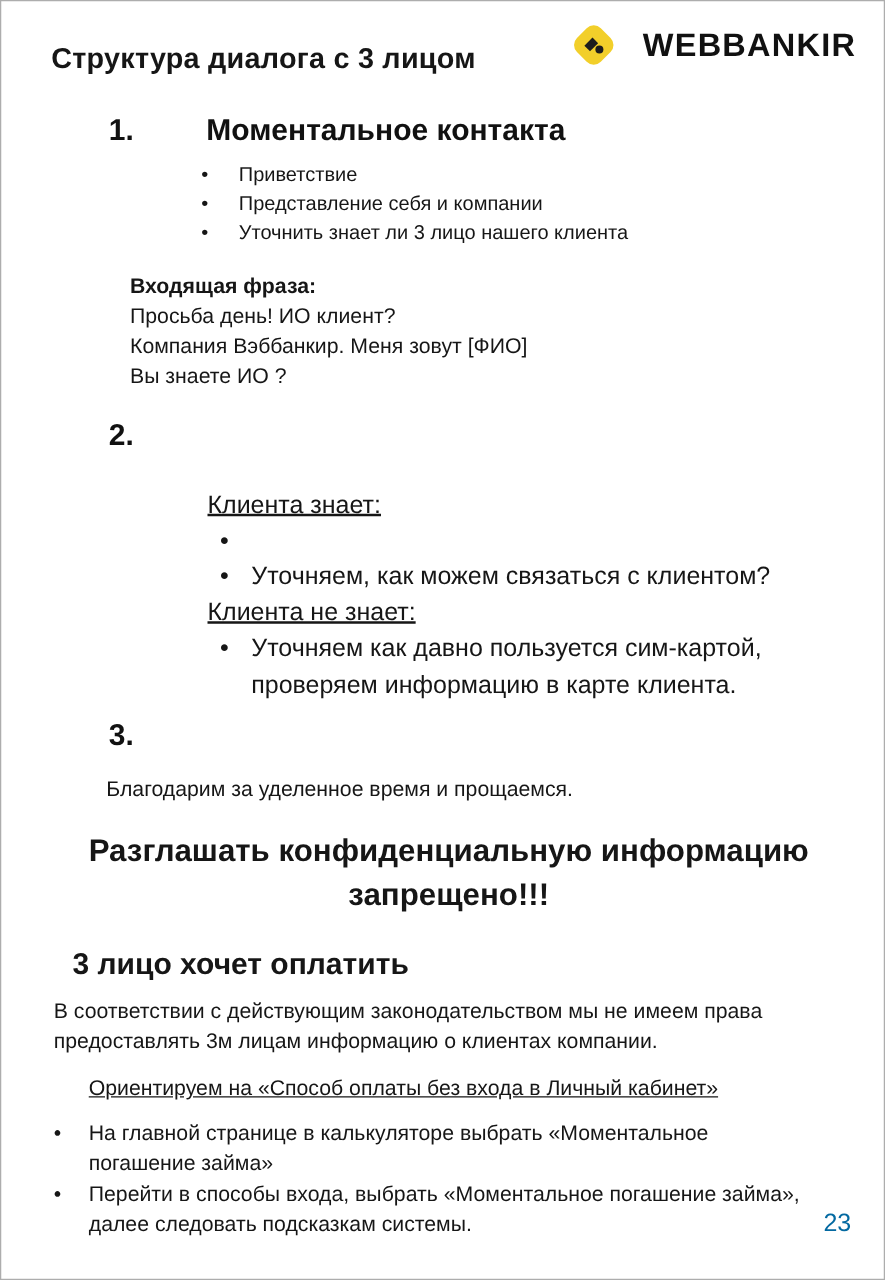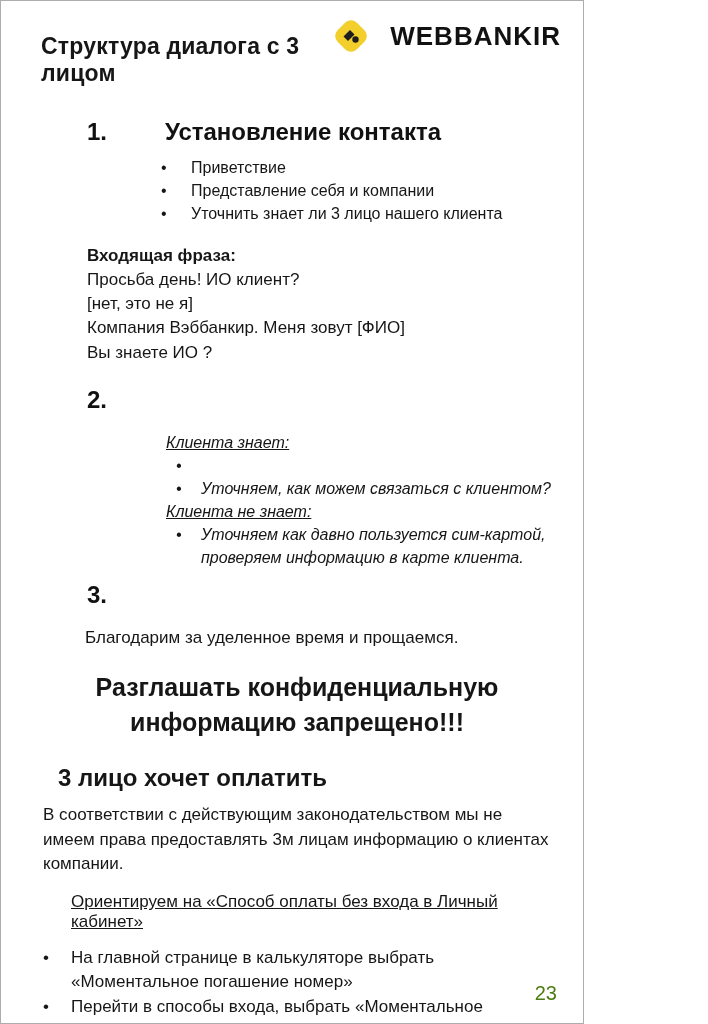--- a/index.html
+++ b/index.html
@@ -4,21 +4,21 @@
 <style>
   html, body { margin: 0; padding: 0; }
   body {
     width: 708px; height: 1024px;
     background: #ffffff;
     font-family: "Liberation Sans", "DejaVu Sans", sans-serif;
     color: #161616;
   }
   .page {
     position: relative;
-    width: 584px; height: 1024px;
+    width: 708px; height: 1024px;
     box-sizing: border-box;
     border: 1px solid #adadad;
     padding: 10px 30px 0 40px;
     overflow: hidden;
     background: #ffffff;
   }
 
   
   .header { display: flex; justify-content: space-between; align-items: flex-start; }
   .title { font-size: 23px; font-weight: bold; margin: 22px 0 0 0; letter-spacing: 0.2px; }
@@ -37,25 +37,25 @@
   .s3 { margin-top: 11px; }
 
   
   .brow { display: flex; }
   .marker { flex: 0 0 auto; }
   .btext { display: block; }
 
   
   .s1-bullets { margin: 9px 0 0 118px; font-size: 16px; line-height: 1.45; }
   .s1-bullets .marker { width: 30px; padding-left: 2px; }
-  .phrase { margin: 18px 0 0 46px; font-size: 17px; line-height: 1.43; }
+  .phrase { margin: 18px 0 0 63px; font-size: 17px; line-height: 1.43; }
   .phrase-label { font-weight: bold; }
 
   
-  .s2-content { margin: 16px 0 0 125px; font-size: 16px; line-height: 1.44; font-style: italic; }
+  .s2-content { margin: 26px 0 0 125px; font-size: 20px; line-height: 1.44; }
   .u { text-decoration: underline; }
   .s2-content .brow { margin-left: 10px; }
   .s2-content .marker { width: 25px; }
   .s2-content .btext { max-width: 430px; }
 
   
   .closing { margin: 18px 0 0 44px; font-size: 17px; }
 
   
   .warning {
@@ -68,21 +68,21 @@
   }
 
   
   .pay-head { margin: 24px 0 0 17px; font-size: 24px; font-weight: bold; }
   .pay-para { margin: 11px 0 0 2px; font-size: 17px; line-height: 1.43; max-width: 575px; }
   .orient { margin: 16px 0 0 0; padding-left: 30px; text-align: left; font-size: 17px; text-decoration: underline; }
   .final-bullets { margin: 14px 0 0 2px; font-size: 17px; line-height: 1.43; }
   .final-bullets .marker { width: 28px; }
   .final-bullets .btext { max-width: 575px; }
 
-  .page-num { position: absolute; right: 26px; bottom: 18px; font-size: 20px; color: #4d7c0f; }
+  .page-num { position: absolute; right: 26px; bottom: 32px; font-size: 20px; color: #0369a1; }
 </style>
 </head>
 <body>
 
 <div class="page">
 
   <div class="header">
     <h1 class="title">Структура диалога с 3 лицом</h1>
     <div class="logo">
       <span class="logo-icon">
@@ -92,40 +92,39 @@
           <circle cx="27.5" cy="26.5" r="3.2" fill="#1d1d1d"></circle>
         </svg>
       </span>
       <span class="logo-text">WEBBANKIR</span>
     </div>
   </div>
 
   <div class="section s1">
     <div class="sec-head">
       <span class="sec-num">1.</span>
-      <span class="sec-title">Установление контакта</span>
+      <span class="sec-title">Моментальное контакта</span>
     </div>
     <div class="s1-bullets">
       <div class="brow">
         <span class="marker">•</span>
         <span class="btext">Приветствие</span>
       </div>
       <div class="brow">
         <span class="marker">•</span>
         <span class="btext">Представление себя и компании</span>
       </div>
       <div class="brow">
         <span class="marker">•</span>
         <span class="btext">Уточнить знает ли 3 лицо нашего клиента</span>
       </div>
     </div>
     <div class="phrase">
       <div class="phrase-label">Входящая фраза:</div>
       <div>Просьба день! ИО клиент?</div>
-      <div>[нет, это не я]</div>
       <div>Компания Вэббанкир. Меня зовут [ФИО]</div>
       <div>Вы знаете ИО ?</div>
     </div>
   </div>
 
   <div class="section s2">
     <div class="sec-head">
       <span class="sec-num">2.</span>
     </div>
     <div class="s2-content">
@@ -154,21 +153,21 @@
 
   <div class="warning">Разглашать конфиденциальную информацию запрещено!!!</div>
 
   <div class="pay-head">3 лицо хочет оплатить</div>
   <div class="pay-para">В соответствии с действующим законодательством мы не имеем права предоставлять 3м лицам информацию о клиентах компании.</div>
   <div class="orient">Ориентируем на «Способ оплаты без входа в Личный кабинет»</div>
 
   <div class="final-bullets">
     <div class="brow">
       <span class="marker">•</span>
-      <span class="btext">На главной странице в калькуляторе выбрать «Моментальное погашение номер»</span>
+      <span class="btext">На главной странице в калькуляторе выбрать «Моментальное погашение займа»</span>
     </div>
     <div class="brow">
       <span class="marker">•</span>
       <span class="btext">Перейти в способы входа, выбрать «Моментальное погашение займа», далее следовать подсказкам системы.</span>
     </div>
   </div>
 
   <div class="page-num">23</div>
 
 </div>

